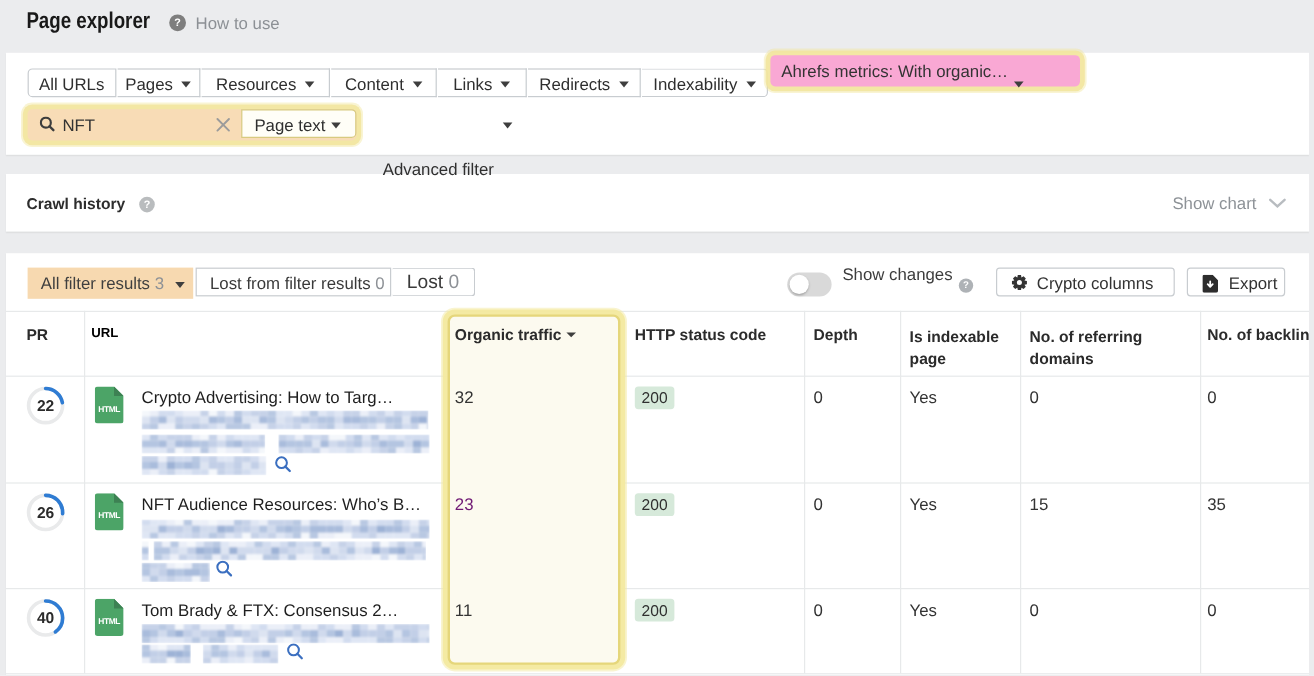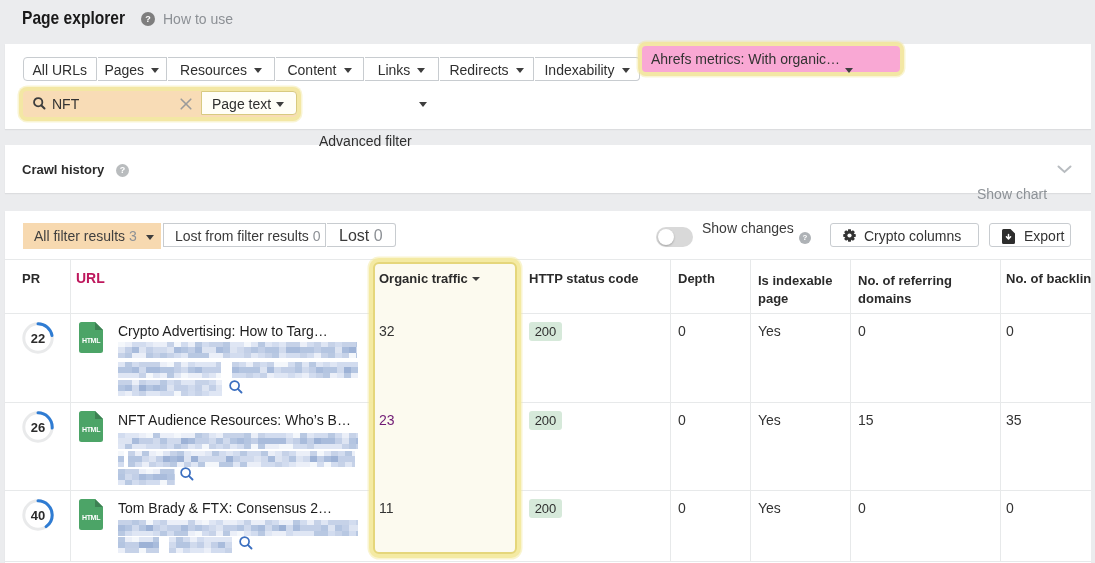--- a/index.html
+++ b/index.html
@@ -31,21 +31,21 @@
       <line x1="8.1952" y1="8.1952" x2="11.5" y2="11.5" stroke="#3d3d3d" stroke-width="2.0" stroke-linecap="round"></line>
     </svg>
 <div style="position:absolute;left:52px;top:97px;font-size:14px;color:#333;font-weight:normal;line-height:14px;white-space:nowrap;">NFT</div>
 <svg style="position:absolute;left:179px;top:97px" width="14" height="14" viewBox="0 0 14 14">
       <path d="M2.2 2.2 L11.8 11.8 M11.8 2.2 L2.2 11.8" stroke="#9b9b9b" stroke-width="1.6" stroke-linecap="round"></path>
     </svg>
 <div style="position:absolute;left:319px;top:97px;font-size:14px;color:#2f2f2f;font-weight:normal;line-height:14px;white-space:nowrap;margin-top:37px;">Advanced filter</div>
 <div style="position:absolute;left:419px;top:102px;width:0;height:0;border-left:4.5px solid transparent;border-right:4.5px solid transparent;border-top:5px solid #3e3e3e"></div>
 <div style="position:absolute;left:22px;top:163px;font-size:13px;color:#2d2d2d;font-weight:bold;line-height:13px;white-space:nowrap;">Crawl history</div>
 <div style="position:absolute;left:116px;top:164px;width:13px;height:13px;border-radius:50%;background:#b9bcbe;color:#fff;font-size:9px;font-weight:bold;text-align:center;line-height:13px">?</div>
-<div style="position:absolute;left:977px;top:162px;font-size:14px;color:#8d9297;font-weight:normal;line-height:14px;white-space:nowrap;margin-top:25px;">Show chart</div>
+<div style="position:absolute;left:977px;top:162px;font-size:14px;color:#8d9297;font-weight:normal;line-height:14px;white-space:nowrap;">Show chart</div>
 <svg style="position:absolute;left:1057px;top:165px" width="15" height="9" viewBox="0 0 15 9">
       <path d="M1.5 1.5 L7.5 7 L13.5 1.5" stroke="#b8bcc0" stroke-width="2" fill="none" stroke-linecap="round"></path>
     </svg>
 <div style="position:absolute;left:23px;top:223px;width:138px;height:26px;background:#f7d9b0;border-radius:0;font-size:14px;color:#3f3f3f;line-height:26px;white-space:nowrap"><span style="margin-left:11px">All filter results <span style="color:#8d9196">3</span></span></div>
 <div style="position:absolute;left:146px;top:235px;width:0;height:0;border-left:4.5px solid transparent;border-right:4.5px solid transparent;border-top:5px solid #3e3e3e"></div>
 <div style="position:absolute;left:163px;top:223px;width:163px;height:24px;background:#fff;border:1px solid #c8ccd0;font-size:14px;color:#3a3a3a;line-height:24px;white-space:nowrap"><span style="margin-left:11px">Lost from filter results <span style="color:#8d9196">0</span></span></div>
 <div style="position:absolute;left:327px;top:223px;width:69px;height:24px;background:#fff;border:1px solid #c8ccd0;border-left:none;border-top-right-radius:3px;border-bottom-right-radius:3px;font-size:16px;color:#3a3a3a;line-height:24px;white-space:nowrap"><span style="margin-left:12px">Lost <span style="color:#8d9196">0</span></span></div>
 <div style="position:absolute;left:656px;top:227px;width:37px;height:20px;background:#d9d9d9;border-radius:10px"></div>
 <div style="position:absolute;left:658px;top:229px;width:16px;height:16px;background:#fff;border-radius:50%;box-shadow:0 1px 2px rgba(0,0,0,.25)"></div>
 <div style="position:absolute;left:702px;top:221px;font-size:14px;color:#3c3c3c;font-weight:normal;line-height:14px;white-space:nowrap;">Show changes</div>
@@ -67,21 +67,21 @@
 <div style="position:absolute;left:5px;top:402px;width:1086px;height:1px;background:#e7e9ea"></div>
 <div style="position:absolute;left:5px;top:490px;width:1086px;height:1px;background:#e7e9ea"></div>
 <div style="position:absolute;left:5px;top:561px;width:1086px;height:1px;background:#e7e9ea"></div>
 <div style="position:absolute;left:70px;top:259px;width:1px;height:302px;background:#e7e9ea"></div>
 <div style="position:absolute;left:670px;top:259px;width:1px;height:302px;background:#e7e9ea"></div>
 <div style="position:absolute;left:750px;top:259px;width:1px;height:302px;background:#e7e9ea"></div>
 <div style="position:absolute;left:850px;top:259px;width:1px;height:302px;background:#e7e9ea"></div>
 <div style="position:absolute;left:1000px;top:259px;width:1px;height:302px;background:#e7e9ea"></div>
 <div style="position:absolute;left:373px;top:262px;width:144px;height:292px;background:#fcfaef;border:2px solid #e5d67b;border-radius:6px;box-shadow:0 0 0 4px rgba(243,233,160,.95), 0 0 0 5.5px rgba(243,233,160,.5)"></div>
 <div style="position:absolute;left:22px;top:272px;font-size:13px;color:#2b2b2b;font-weight:bold;line-height:13px;white-space:nowrap;text-align:center;">PR</div>
-<div style="position:absolute;left:76px;top:272px;font-size:14px;color:#be185d;font-weight:bold;line-height:13px;white-space:nowrap;">URL</div>
+<div style="position:absolute;left:76px;top:272px;font-size:11px;color:#000000;font-weight:bold;line-height:13px;white-space:nowrap;">URL</div>
 <div style="position:absolute;left:379px;top:272px;font-size:13px;color:#2b2b2b;font-weight:bold;line-height:13px;white-space:nowrap;">Organic traffic</div>
 <div style="position:absolute;left:472px;top:277px;width:0;height:0;border-left:4px solid transparent;border-right:4px solid transparent;border-top:4.5px solid #3e3e3e"></div>
 <div style="position:absolute;left:529px;top:272px;font-size:13px;color:#2b2b2b;font-weight:bold;line-height:13px;white-space:nowrap;">HTTP status code</div>
 <div style="position:absolute;left:678px;top:272px;font-size:13px;color:#2b2b2b;font-weight:bold;line-height:13px;white-space:nowrap;">Depth</div>
 <div style="position:absolute;left:858px;top:272px;width:95px;font-size:13px;color:#2b2b2b;font-weight:bold;line-height:18px">No. of referring domains</div>
 <div style="position:absolute;left:758px;top:272px;width:80px;font-size:13px;color:#2b2b2b;font-weight:bold;line-height:18px">Is indexable page</div>
 <div style="position:absolute;left:1006px;top:272px;font-size:13px;color:#2b2b2b;font-weight:bold;line-height:13px;white-space:nowrap;">No. of backlinks</div>
 <svg style="position:absolute;left:21px;top:321px" width="34" height="34" viewBox="0 0 34 34">
       <circle cx="17" cy="17" r="14.2" fill="#fff" stroke="#e9eaeb" stroke-width="3"></circle>
       <circle cx="17" cy="17" r="14.2" fill="none" stroke="#2f7cd3" stroke-width="3" stroke-dasharray="19.63 89.22" transform="rotate(-90 17 17)" stroke-linecap="round"></circle>

